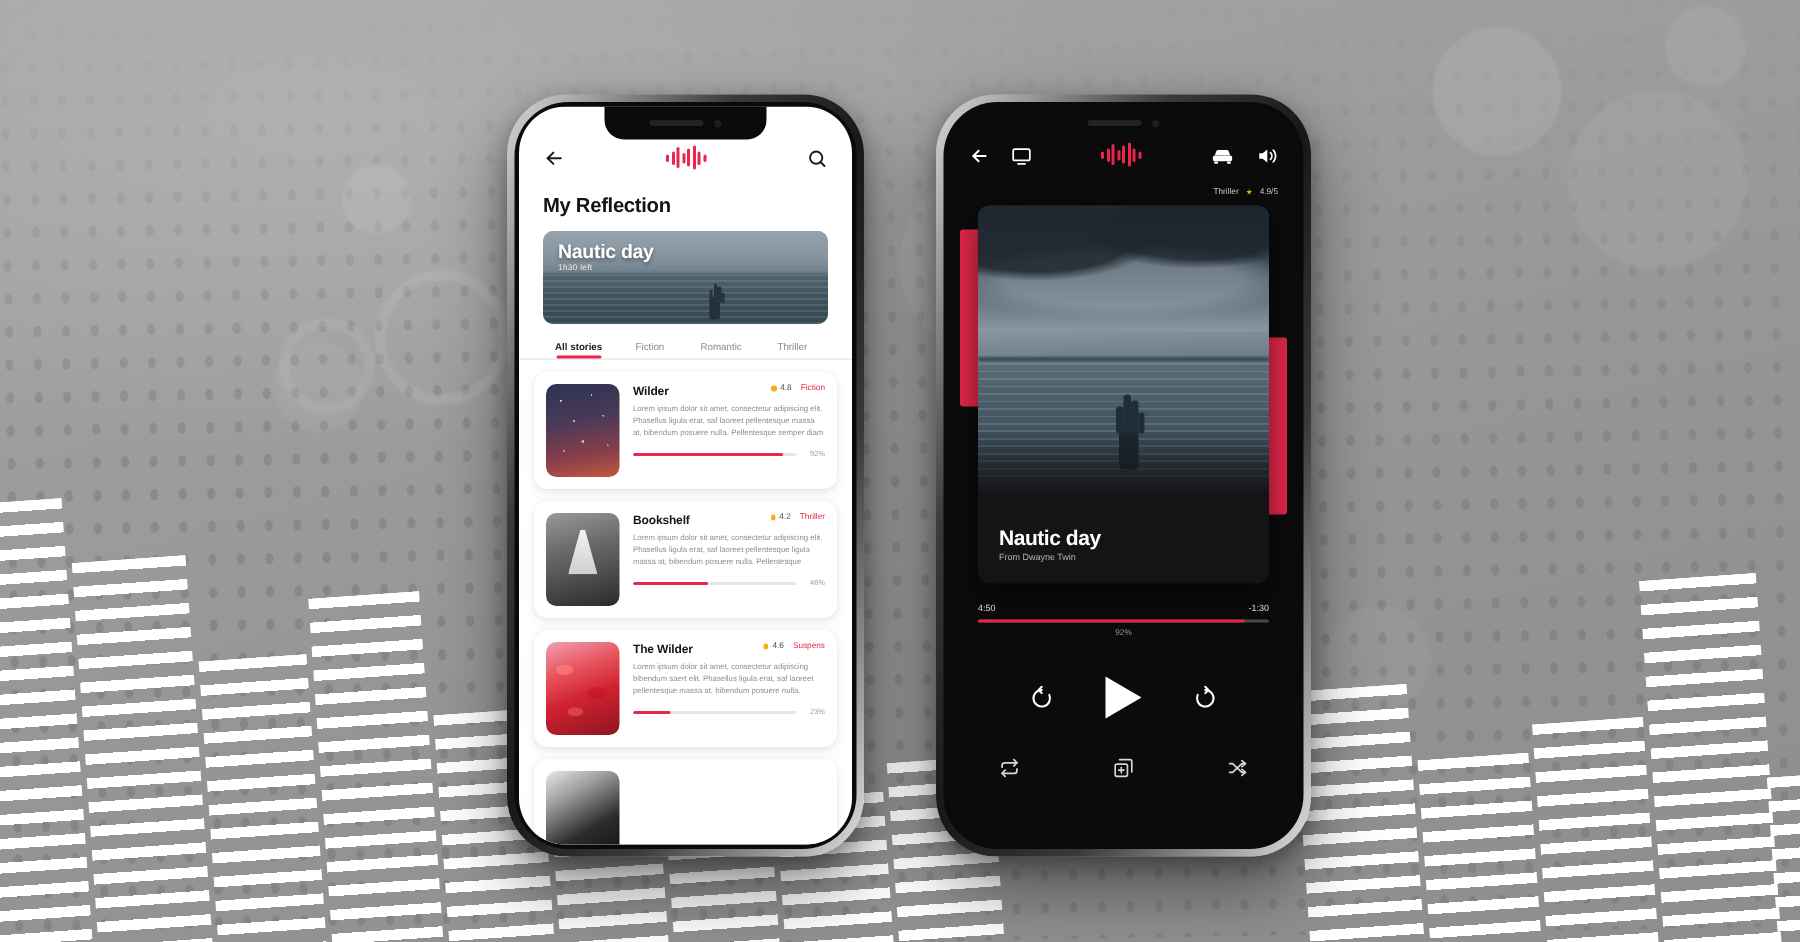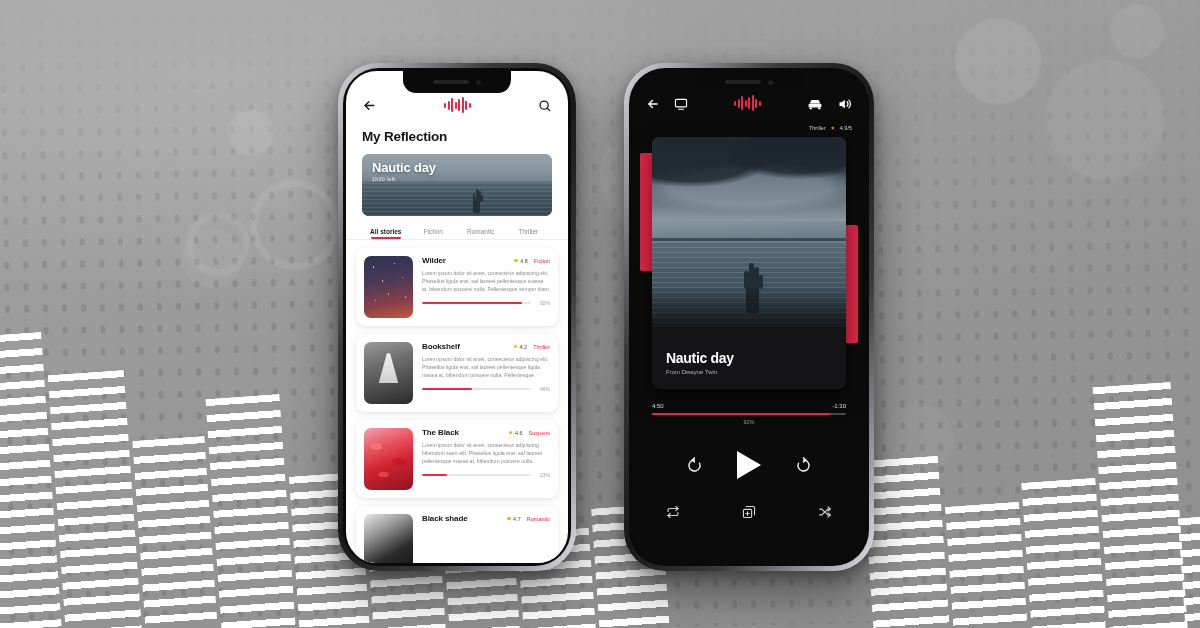--- a/index.html
+++ b/index.html
@@ -116,21 +116,21 @@
   .t2::after { content:""; position:absolute; left:30%; top:18%; width:40%; height:48%;
     background:linear-gradient(180deg,#f2f2f2,#cfcfcf); clip-path:polygon(42% 0,58% 0,100% 100%,0 100%); }
   .t3 { background:linear-gradient(160deg,#f2a0b4 0%,#e8565f 30%,#cf2230 58%,#8e1520 100%); }
   .t3::after { content:""; position:absolute; inset:0; opacity:.55;
     background-image: radial-gradient(ellipse 10px 6px at 25% 30%, rgba(255,140,140,.9) 0 55%, rgba(0,0,0,0) 60%),
       radial-gradient(ellipse 12px 7px at 70% 55%, rgba(190,20,40,.9) 0 55%, rgba(0,0,0,0) 60%),
       radial-gradient(ellipse 9px 5px at 40% 75%, rgba(255,110,110,.8) 0 55%, rgba(0,0,0,0) 60%); }
   .t4 { background:linear-gradient(150deg,#e9e9e9 0%,#9b9b9b 28%,#2c2c2c 62%,#0c0c0c 100%); }
 
   .card-body { flex:1; min-width:0; }
-  .card-head { display:flex; align-items:center; gap:6px; }
+  .card-head { display:flex; align-items:flex-start; gap:6px; }
   .card-head .nm { font-size:8px; font-weight:700; color:#161616; letter-spacing:-.1px; }
   .card-head .sp { flex:1; }
   .rate { display:flex; align-items:center; gap:2.5px; font-size:5.5px; color:#4a4a4a; }
   .rate .star { width:3.4px; height:3.4px; border-radius:50%; background:#f5b20e; }
   .genre { font-size:5.5px; color:#e8274b; }
   .desc { font-size:5.2px; line-height:1.58; color:#8d8d8d; margin-top:4px; }
   .prog { display:flex; align-items:center; gap:5px; margin-top:6px; }
   .bar { flex:1; height:2px; border-radius:1px; background:#e6e6e6; position:relative; overflow:hidden; }
   .bar > i { position:absolute; left:0; top:0; bottom:0; background:#e8274b; border-radius:1px; }
   .pct { font-size:5px; color:#9c9c9c; width:14px; text-align:right; }
@@ -331,51 +331,40 @@
                 </span>
               <span class="pct">46%</span>
             </div>
           </div>
         </div>
 
         <div class="card">
           <div class="thumb t3"></div>
           <div class="card-body">
             <div class="card-head">
-              <span class="nm">The Black</span>
+              <span class="nm">The Wilder</span>
               <span class="sp"></span>
               <span class="rate">
                 <i class="star"></i>
                 <em style="font-style:normal">4.6</em>
               </span>
               <span class="genre">Suspens</span>
             </div>
             <div class="desc">Lorem ipsum dolor sit amet, consectetur adipiscing bibendum saert elit. Phasellus ligula erat, saf laoreet pellentesque massa at, bibendum posuere nulla.</div>
             <div class="prog">
               <span class="bar">
                   <i style="width:23%"></i>
                 </span>
               <span class="pct">23%</span>
             </div>
           </div>
         </div>
 
         <div class="card" style="padding-bottom:14px;">
           <div class="thumb t4"></div>
-          <div class="card-body">
-            <div class="card-head">
-              <span class="nm">Black shade</span>
-              <span class="sp"></span>
-              <span class="rate">
-                <i class="star"></i>
-                <em style="font-style:normal">4.7</em>
-              </span>
-              <span class="genre">Romantic</span>
-            </div>
-          </div>
         </div>
 
       </div>
     </div>
   </div>
 </div>
 
 <div class="phone" id="phone2">
   <div class="frame"></div>
   <div class="bezel"></div>

